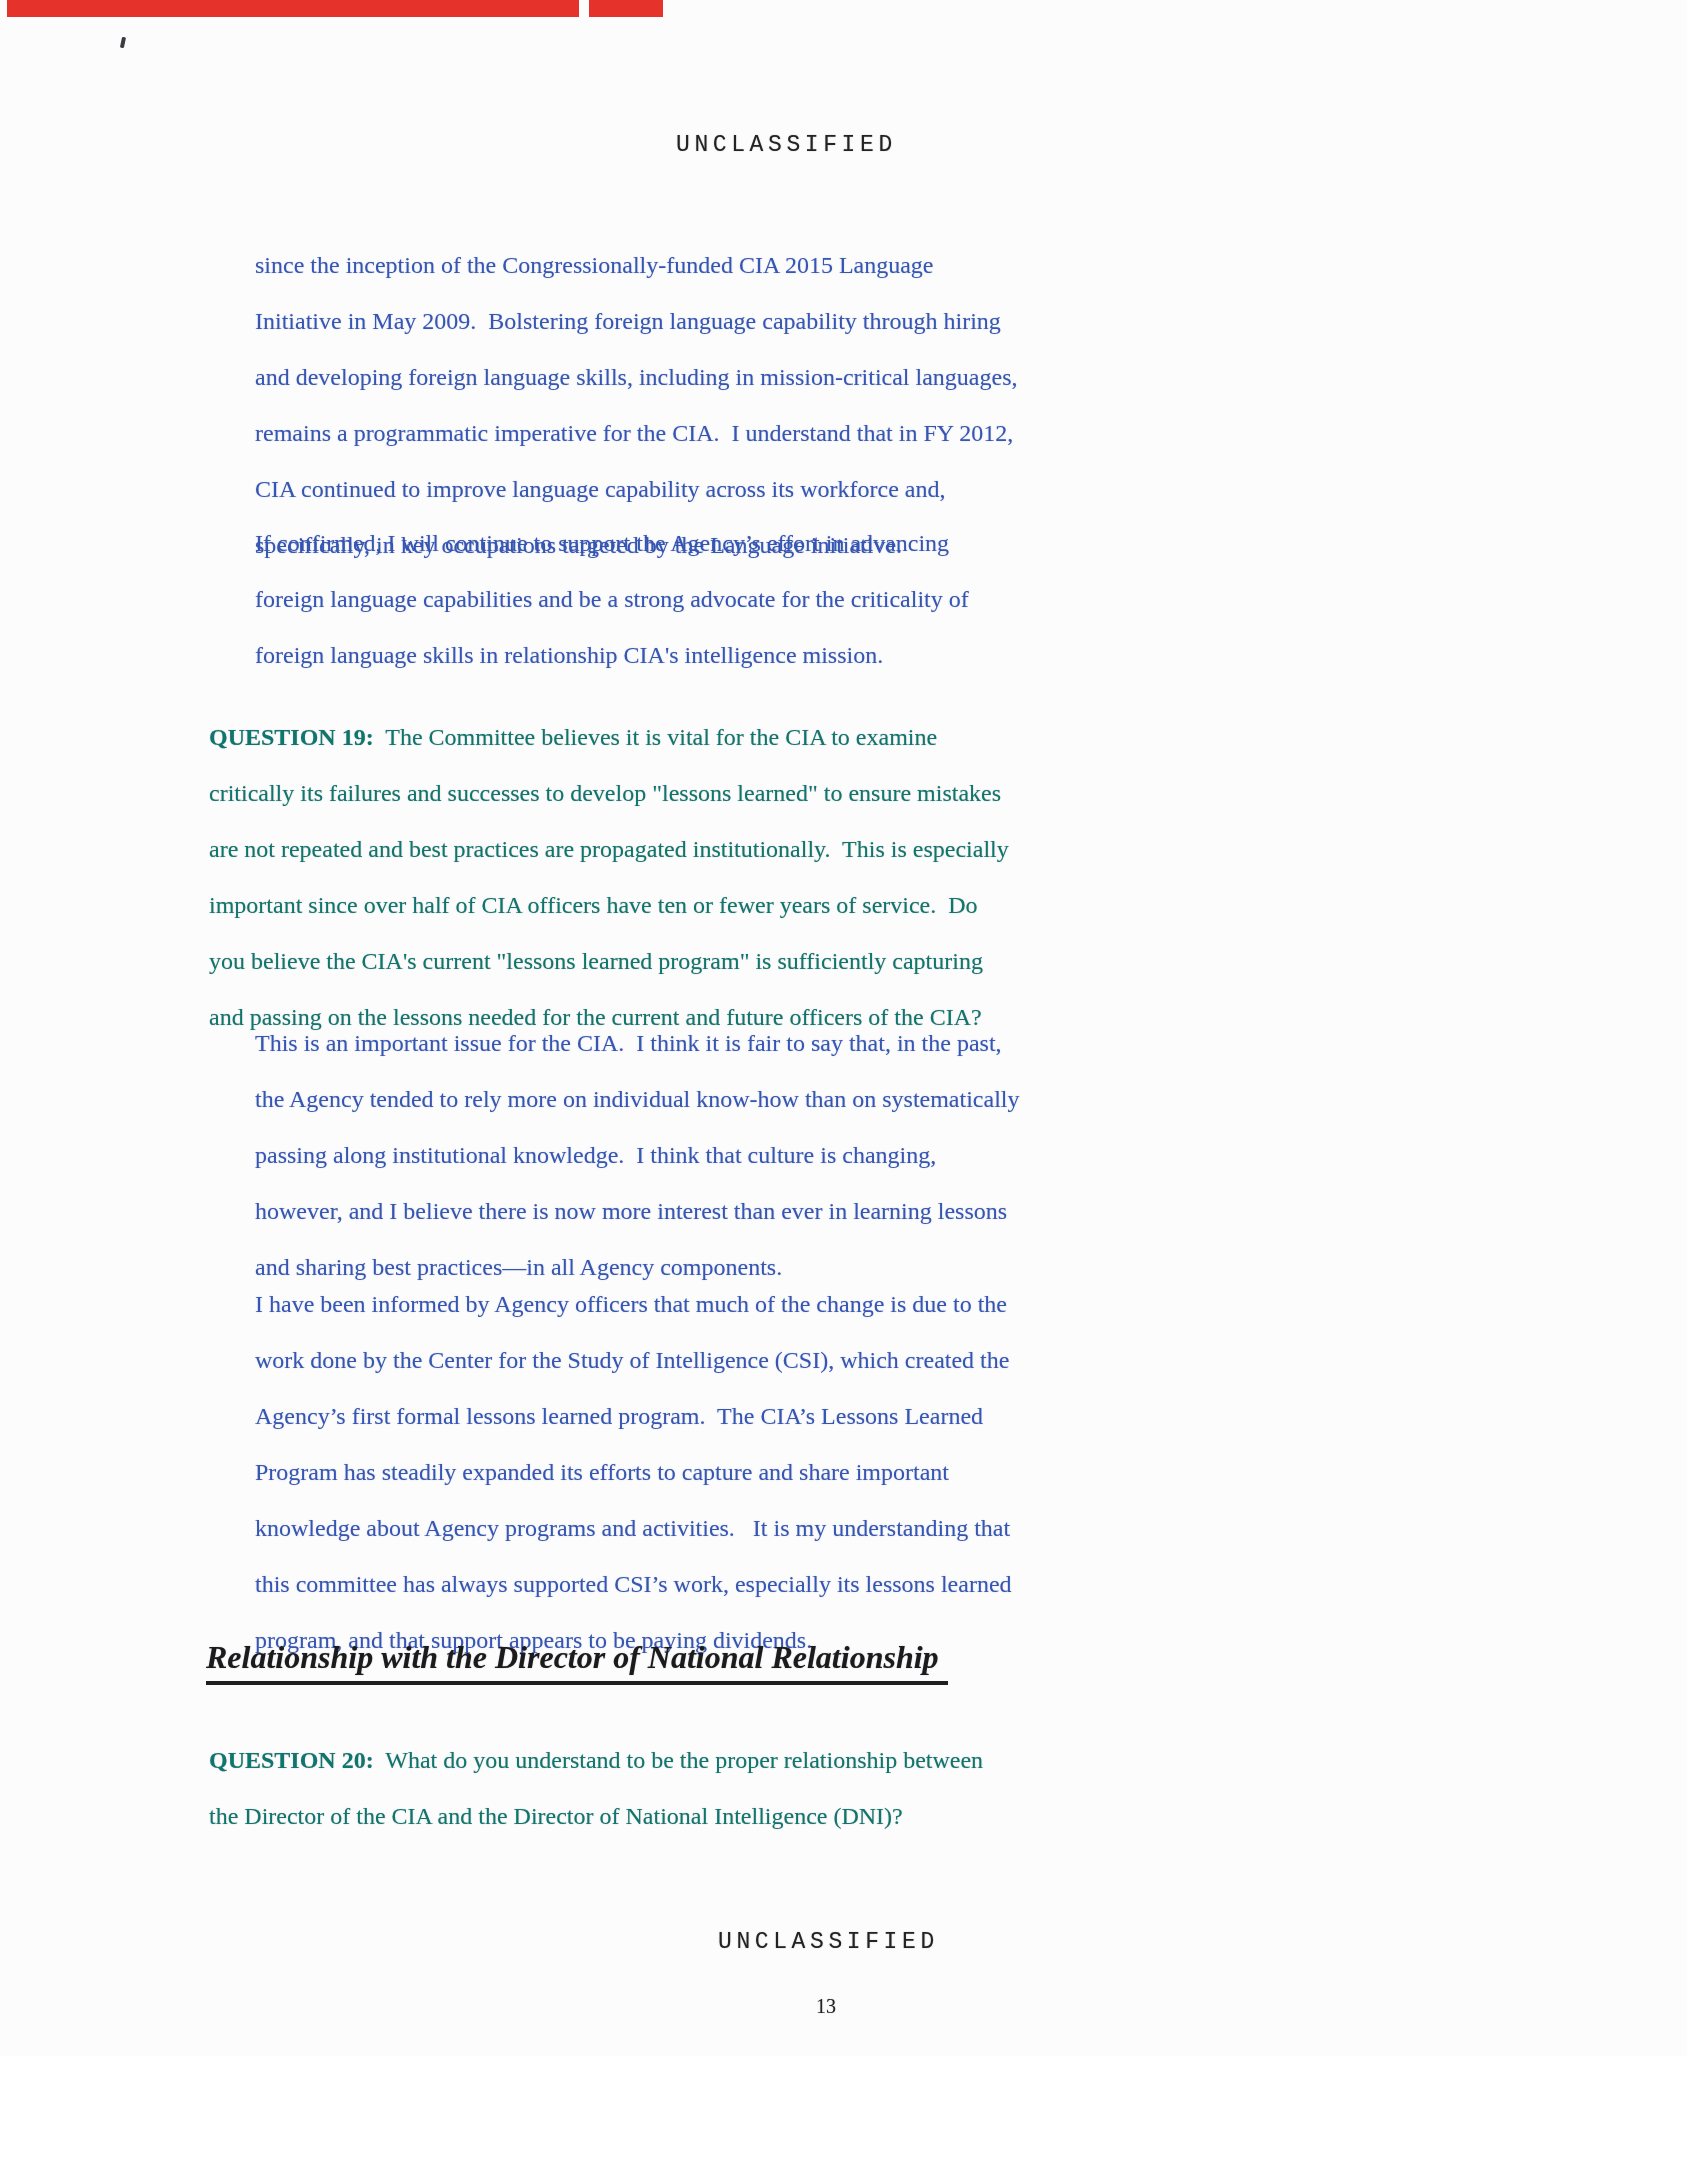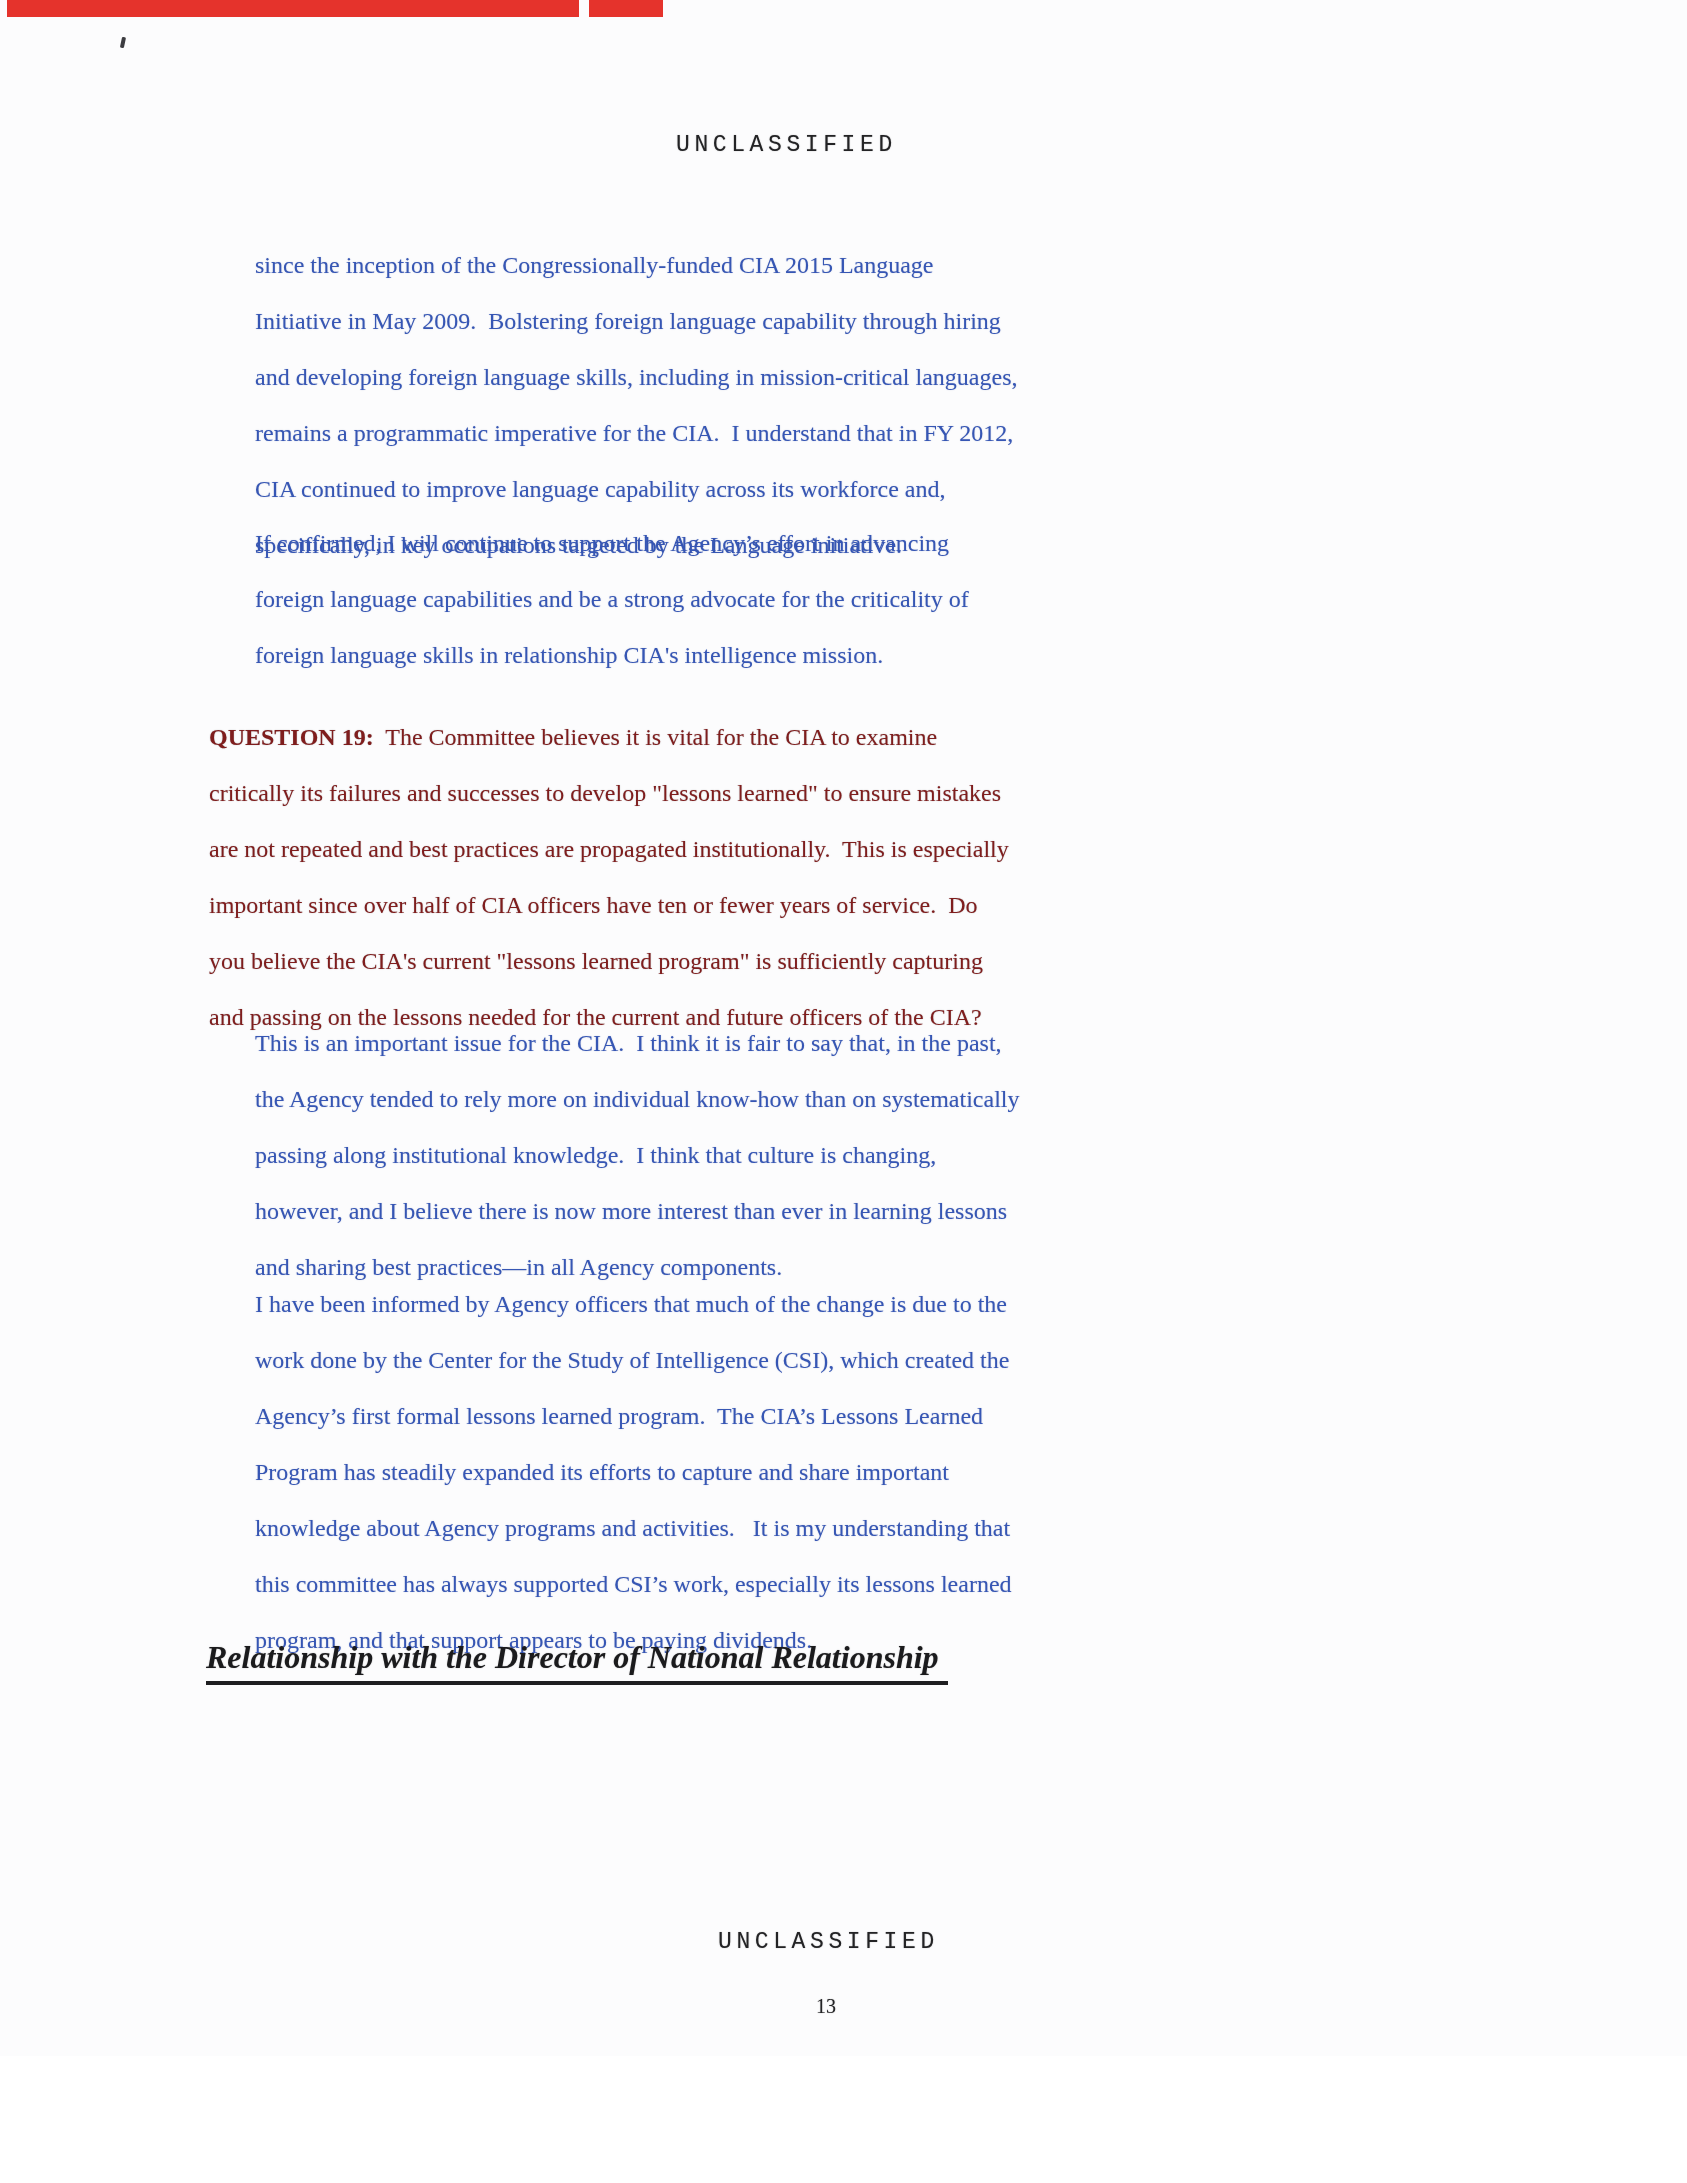--- a/index.html
+++ b/index.html
@@ -33,21 +33,21 @@
   }
   .answer {
     left: 251px;
     width: 1204px;
     color: #3656b4;
     text-shadow: 0 0 1.3px rgba(46,70,140,0.30);
   }
   .question {
     left: 205px;
     width: 1244px;
-    color: #7f1d1d;
+    color: #0f766e;
     text-shadow: 0 0 1.3px rgba(0,0,0,0.28);
   }
   .q-label {
     font-weight: bold;
   }
   #section-heading {
     position: absolute;
     left: 206px;
     top: 1639px;
     font-size: 32px;
@@ -120,20 +120,22 @@
   <p class="para answer" style="top:1272px;">I have been informed by Agency officers that much of the change is due to the
 work done by the Center for the Study of Intelligence (CSI), which created the
 Agency’s first formal lessons learned program.  The CIA’s Lessons Learned
 Program has steadily expanded its efforts to capture and share important
 knowledge about Agency programs and activities.   It is my understanding that
 this committee has always supported CSI’s work, especially its lessons learned
 program, and that support appears to be paying dividends.</p>
 
   <div id="section-heading">Relationship with the Director of National Relationship</div>
 
+  <p class="para question" style="top:1728px;"><span class="q-label">QUESTION 20:</span><span>  What do you understand to be the proper relationship between
+the Director of the CIA and the Director of National Intelligence (DNI)?</span></p>
 
   <div class="mono-banner" style="left:718px; top:1929px;">UNCLASSIFIED</div>
 
   <div id="page-number">13</div>
 
   <div class="ink-speck" id="speck-bottom"></div>
   <div class="scan-bar" id="scan-bar-bottom"></div>
 
 </div>
 

